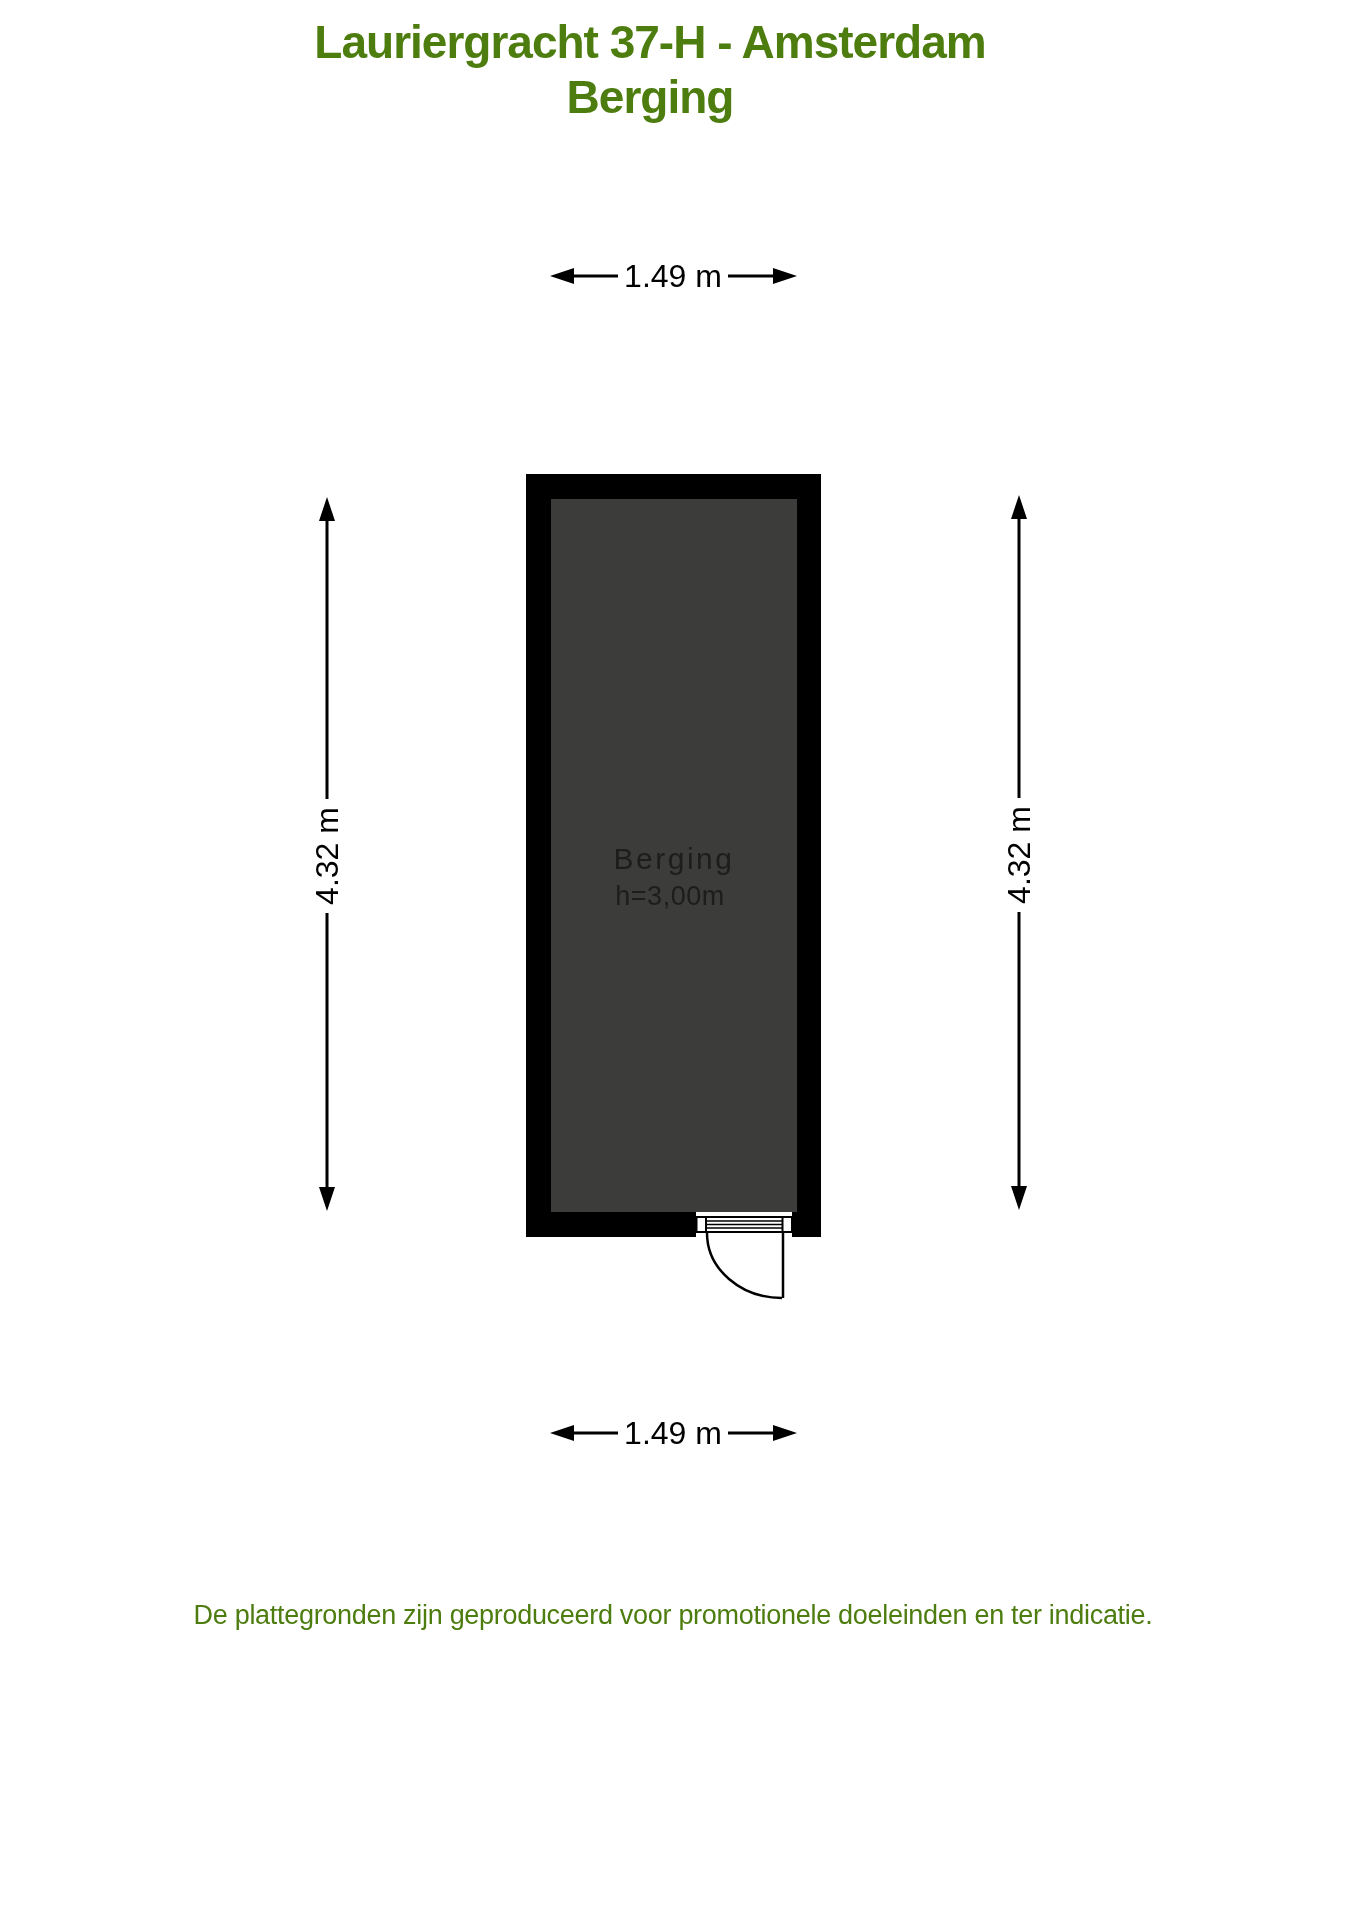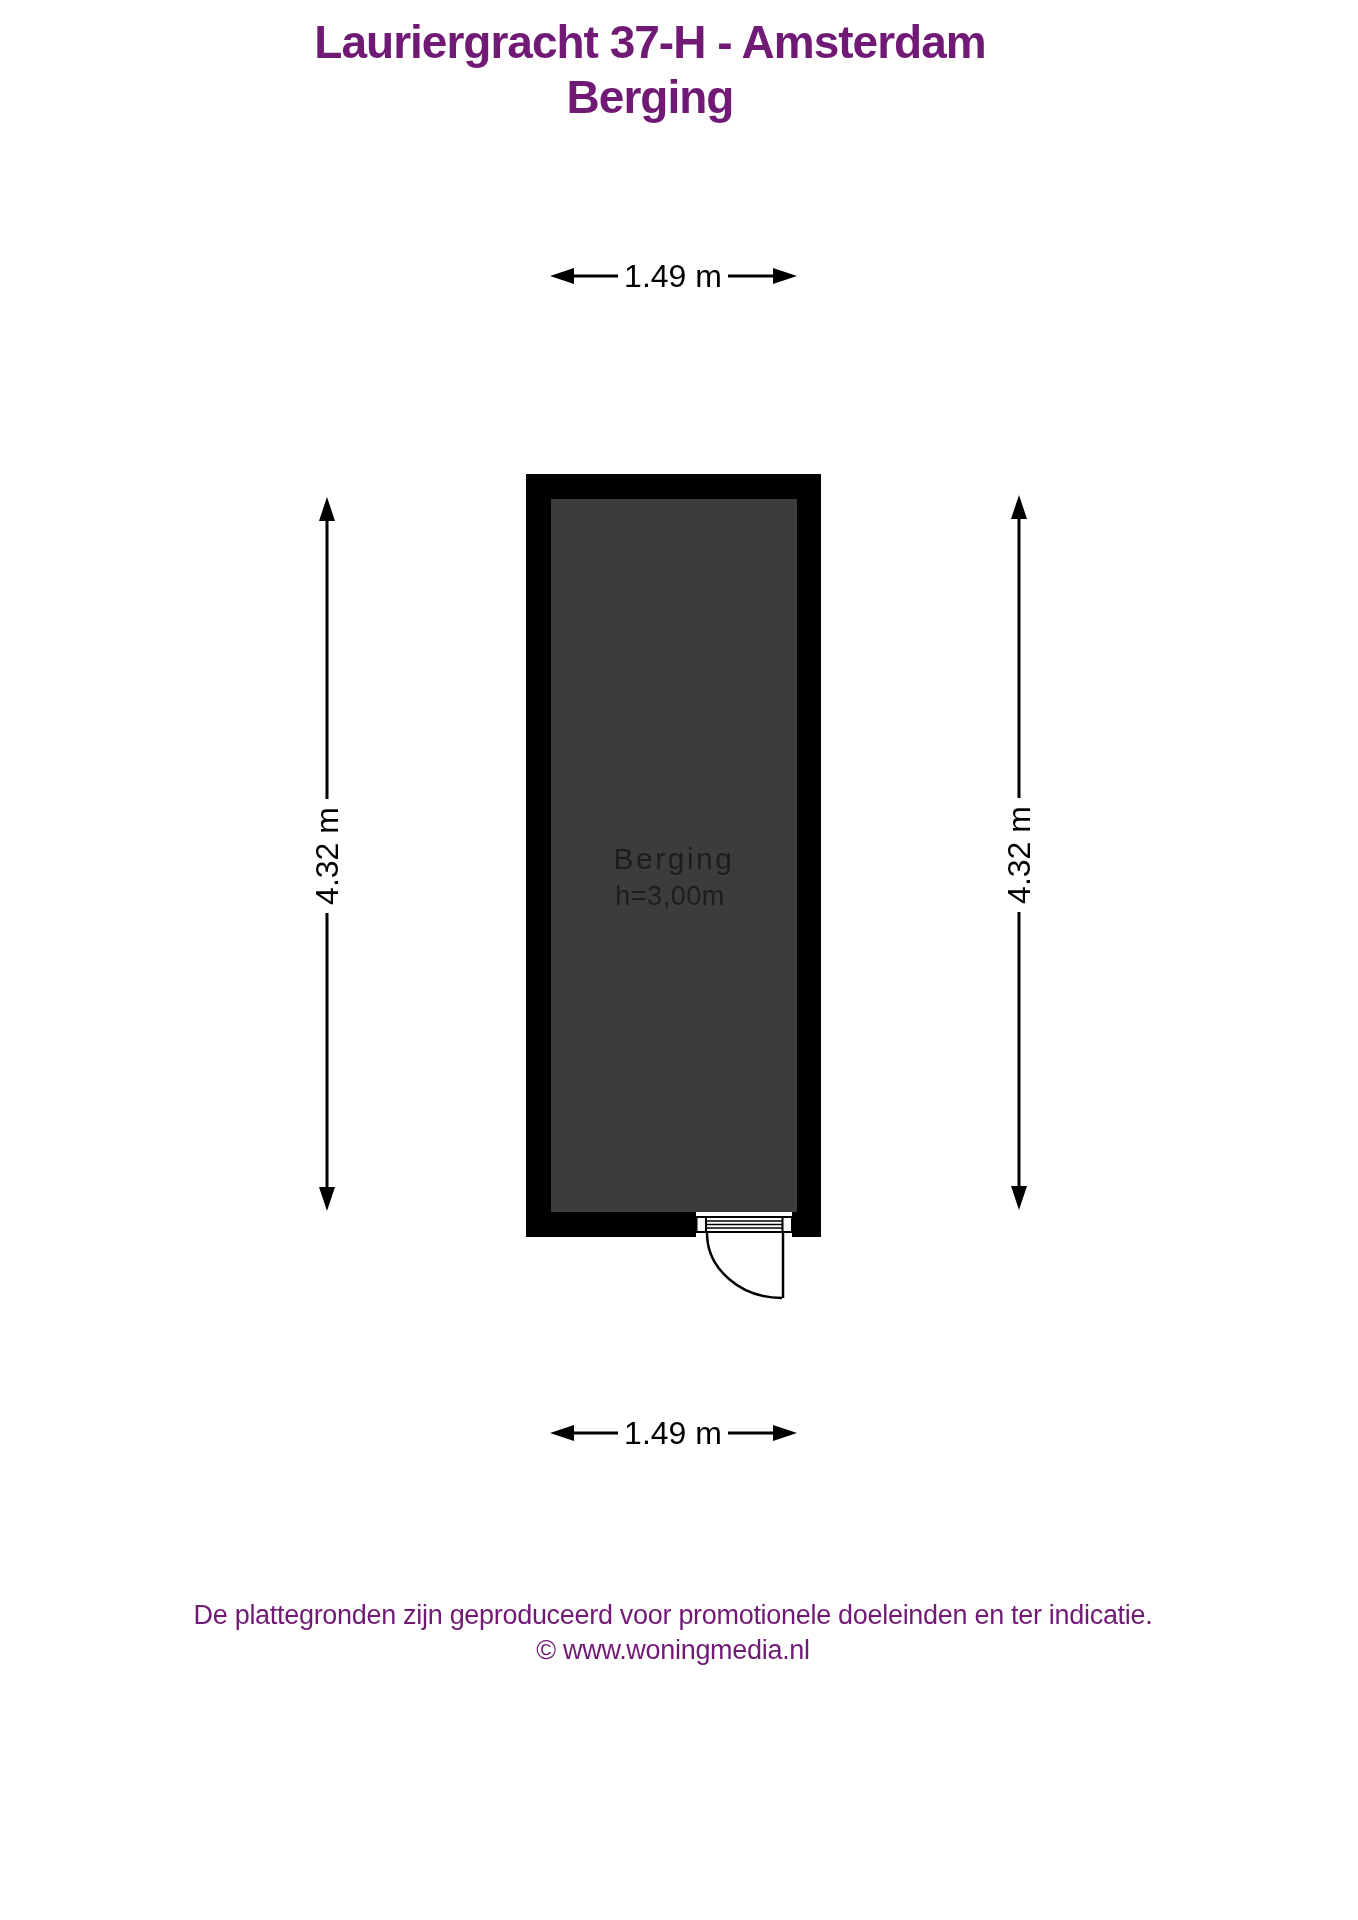--- a/index.html
+++ b/index.html
@@ -7,21 +7,21 @@
     padding: 0;
     background: #ffffff;
   }
   .page {
     position: relative;
     width: 1358px;
     height: 1920px;
     background: #ffffff;
     overflow: hidden;
     font-family: "Liberation Sans", "DejaVu Sans", sans-serif;
-    color: #701a75;
+    color: #4d7c0f;
   }
   .title-block {
     position: absolute;
     top: 13px;
     left: 0;
     width: 1300px;
     text-align: center;
     font-weight: bold;
     letter-spacing: -1px;
   }
@@ -129,16 +129,15 @@
       <polygon points="550,1433 574,1425 574,1441" fill="#000"></polygon>
       <line x1="572" y1="1433" x2="618" y2="1433" stroke="#000" stroke-width="3"></line>
       <text class="dim-text" x="673" y="1444" text-anchor="middle">1.49 m</text>
       <line x1="728" y1="1433" x2="775" y2="1433" stroke="#000" stroke-width="3"></line>
       <polygon points="797,1433 773,1425 773,1441" fill="#000"></polygon>
     </g>
   </svg>
 
   <div class="footer-block">
     <div>De plattegronden zijn geproduceerd voor promotionele doeleinden en ter indicatie.</div>
-    <div>© www.woningmedia.nl</div>
   </div>
 
 </div>
 
 </body></html>

